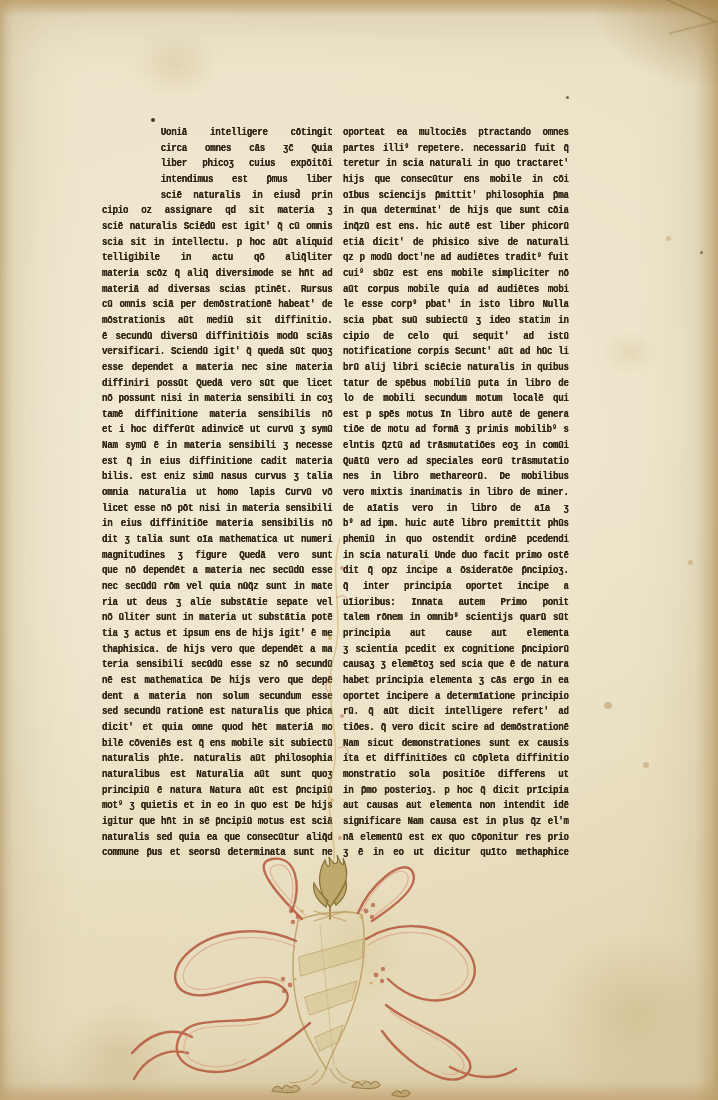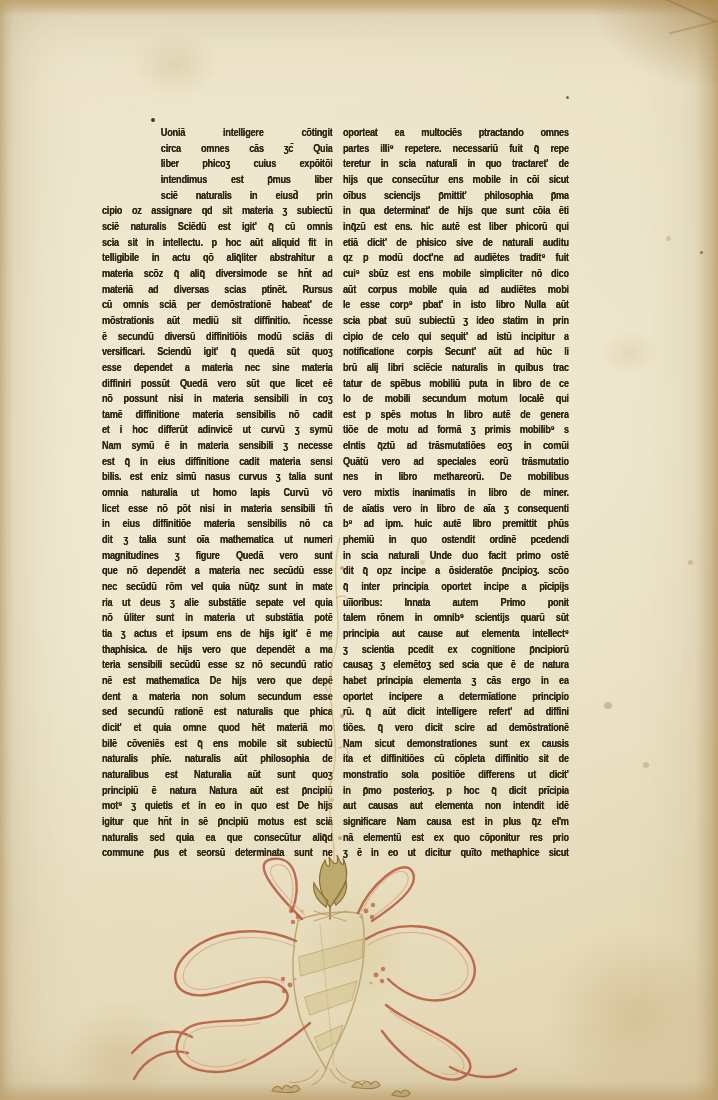--- a/index.html
+++ b/index.html
@@ -1,21 +1,21 @@
 <!DOCTYPE html>
 <html><head>
 <meta charset="utf-8">
 <style>
   html,body{margin:0;padding:0;background:#857454;}
   .page{position:relative;width:718px;height:1100px;overflow:hidden;
     background:
       radial-gradient(ellipse 900px 700px at 40% 45%, rgba(255,252,238,.35), rgba(0,0,0,0) 70%),
       linear-gradient(160deg,#ede4ca 0%,#eae1c5 50%,#e3d6b2 100%);
     box-shadow: inset 0 0 70px rgba(148,118,66,.38), inset 0 0 8px rgba(120,92,48,.35);
-    font-family:Liberation Sans, sans-serif;}
+    font-family:Liberation Mono, monospace;}
   
   .stain{position:absolute;pointer-events:none;}
   .edge-top{left:0;top:0;width:718px;height:16px;background:linear-gradient(#c2a674,rgba(194,166,116,0));}
   .edge-bottom{left:0;top:1082px;width:718px;height:18px;background:linear-gradient(rgba(199,172,122,0),#c8ab7c);}
   .edge-right{left:696px;top:0;width:22px;height:1100px;background:linear-gradient(90deg,rgba(190,160,105,0),rgba(183,152,96,.55));}
   .edge-left{left:0;top:0;width:14px;height:1100px;background:linear-gradient(90deg,rgba(183,152,96,.35),rgba(190,160,105,0));}
   .corner-tr{left:590px;top:-30px;width:160px;height:120px;background:radial-gradient(ellipse at 75% 25%,rgba(160,125,66,.55),rgba(160,125,66,0) 70%);}
   .crease1{left:648px;top:6px;width:70px;height:2px;background:rgba(130,100,50,.35);transform:rotate(24deg);}
   .crease2{left:668px;top:26px;width:54px;height:2px;background:rgba(130,100,50,.28);transform:rotate(-14deg);}
   .blotch{border-radius:50%;}

